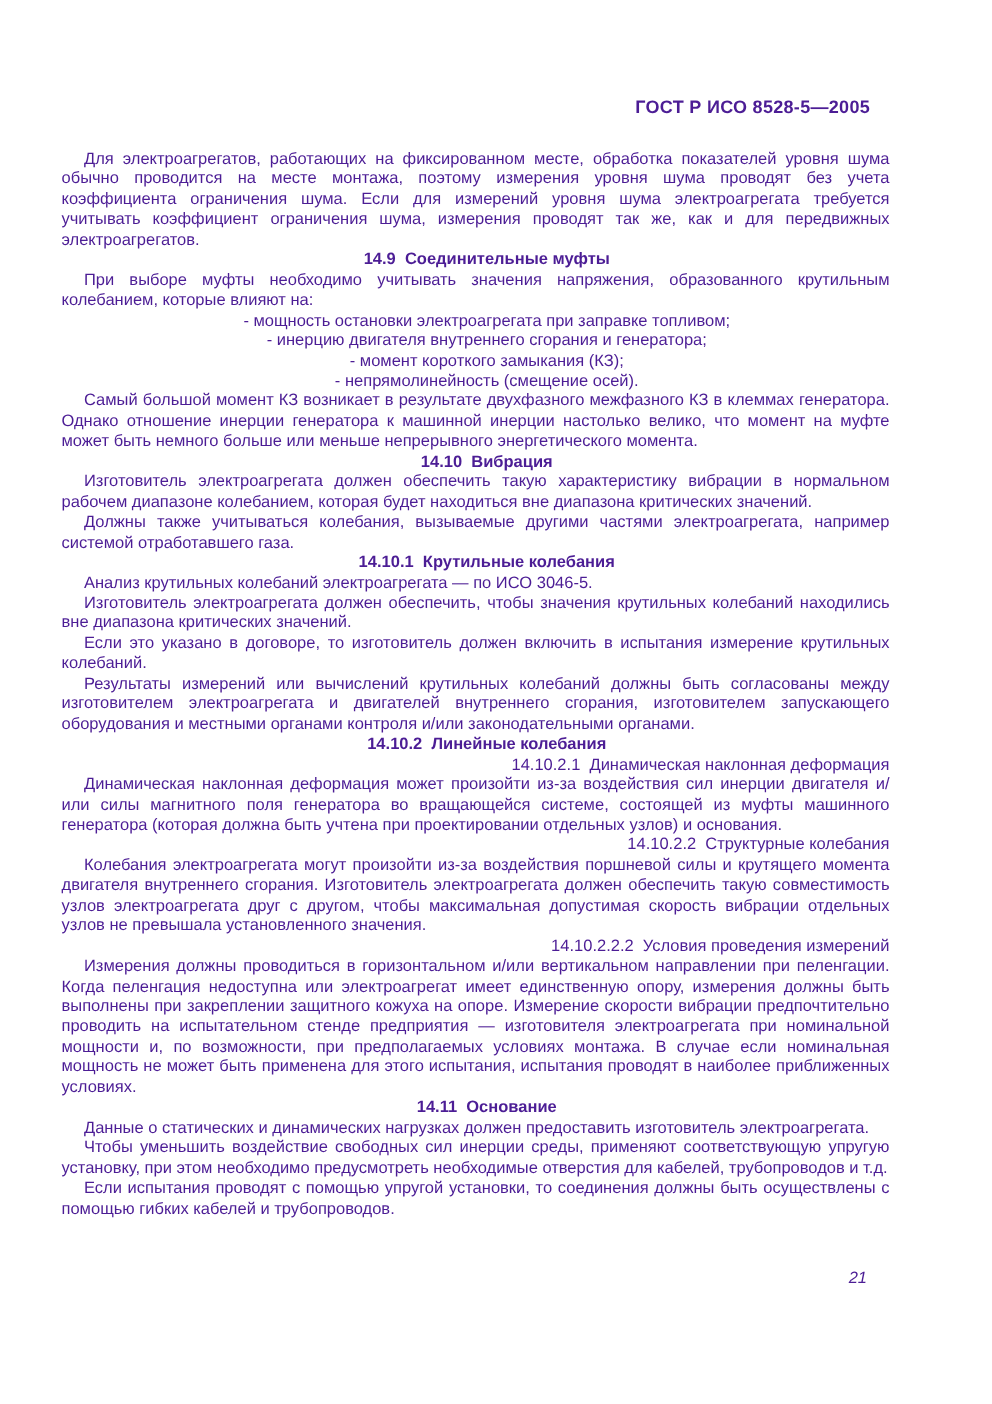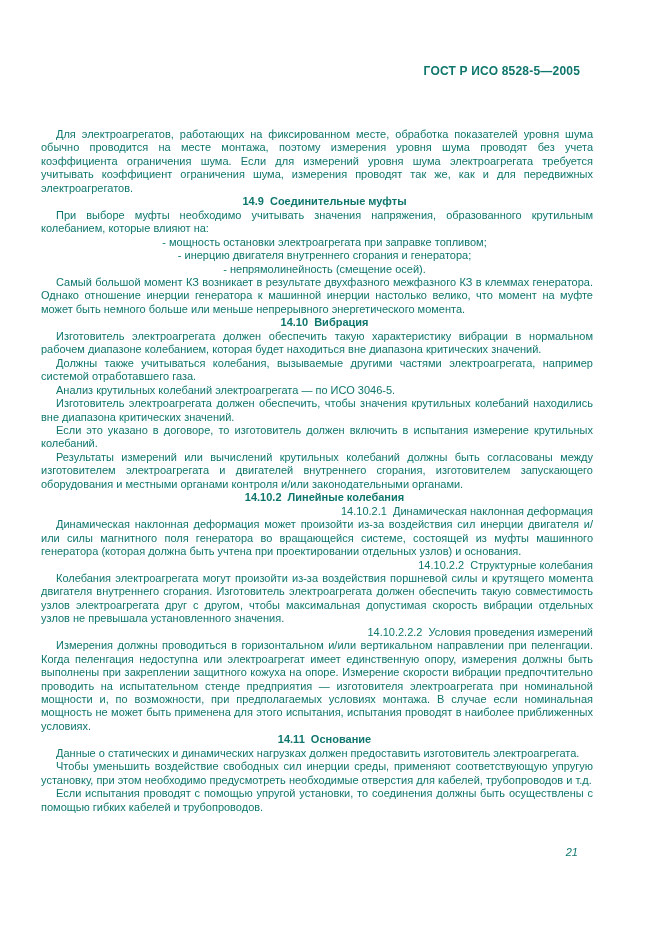--- a/index.html
+++ b/index.html
@@ -7,41 +7,40 @@
     padding: 0;
     background: #ffffff;
   }
   .page {
     position: relative;
     width: 661px;
     height: 936px;
     background: #ffffff;
     overflow: hidden;
     font-family: "Liberation Sans", "DejaVu Sans", sans-serif;
-    color: #0f766e;
+    color: #4c1d95;
   }
   .running-header {
     position: absolute;
     top: 64px;
     left: 41px;
     width: 552px;
     text-align: right;
     padding-right: 13px;
     box-sizing: border-box;
     font-size: 12px;
     font-weight: bold;
     line-height: 14px;
     letter-spacing: 0.2px;
   }
   .content {
     position: absolute;
     top: 100px;
     left: 41px;
     width: 552px;
-    margin-top: 28px;
   }
   .blk {
     margin: 0;
     padding: 0;
     font-size: 11px;
     line-height: 13.45px;
     text-indent: 15px;
     text-align: justify;
   }
   .blk.h {
@@ -73,25 +72,27 @@
 <div class="page">
 
   <div class="running-header">ГОСТ Р ИСО 8528-5—2005</div>
 
   <div class="content">
     <p class="blk">Для электроагрегатов, работающих на фиксированном месте, обработка показателей уровня шума обычно проводится на месте монтажа, поэтому измерения уровня шума проводят без учета коэффициента ограничения шума. Если для измерений уровня шума электроагрегата требуется учитывать коэффициент ограничения шума, измерения проводят так же, как и для передвижных электроагрегатов.</p>
     <p class="blk h">14.9&nbsp; Соединительные муфты</p>
     <p class="blk">При выборе муфты необходимо учитывать значения напряжения, образованного крутильным колебанием, которые влияют на:</p>
     <p class="blk li">- мощность остановки электроагрегата при заправке топливом;</p>
     <p class="blk li">- инерцию двигателя внутреннего сгорания и генератора;</p>
+    <p class="blk li">- момент короткого замыкания (КЗ);</p>
     <p class="blk li">- непрямолинейность (смещение осей).</p>
     <p class="blk">Самый большой момент КЗ возникает в результате двухфазного межфазного КЗ в клеммах генератора. Однако отношение инерции генератора к машинной инерции настолько велико, что момент на муфте может быть немного больше или меньше непрерывного энергетического момента.</p>
     <p class="blk h">14.10&nbsp; Вибрация</p>
     <p class="blk">Изготовитель электроагрегата должен обеспечить такую характеристику вибрации в нормальном рабочем диапазоне колебанием, которая будет находиться вне диапазона критических значений.</p>
     <p class="blk">Должны также учитываться колебания, вызываемые другими частями электроагрегата, например системой отработавшего газа.</p>
+    <p class="blk h">14.10.1&nbsp; Крутильные колебания</p>
     <p class="blk">Анализ крутильных колебаний электроагрегата — по ИСО 3046-5.</p>
     <p class="blk">Изготовитель электроагрегата должен обеспечить, чтобы значения крутильных колебаний находились вне диапазона критических значений.</p>
     <p class="blk">Если это указано в договоре, то изготовитель должен включить в испытания измерение крутильных колебаний.</p>
     <p class="blk">Результаты измерений или вычислений крутильных колебаний должны быть согласованы между изготовителем электроагрегата и двигателей внутреннего сгорания, изготовителем запускающего оборудования и местными органами контроля и/или законодательными органами.</p>
     <p class="blk h">14.10.2&nbsp; Линейные колебания</p>
     <p class="blk sub">14.10.2.1&nbsp; Динамическая наклонная деформация</p>
     <p class="blk">Динамическая наклонная деформация может произойти из-за воздействия сил инерции двигателя и/или силы магнитного поля генератора во вращающейся системе, состоящей из муфты машинного генератора (которая должна быть учтена при проектировании отдельных узлов) и основания.</p>
     <p class="blk sub">14.10.2.2&nbsp; Структурные колебания</p>
     <p class="blk">Колебания электроагрегата могут произойти из-за воздействия поршневой силы и крутящего момента двигателя внутреннего сгорания. Изготовитель электроагрегата должен обеспечить такую совместимость узлов электроагрегата друг с другом, чтобы максимальная допустимая скорость вибрации отдельных узлов не превышала установленного значения.</p>
     <p class="blk sub">14.10.2.2.2&nbsp; Условия проведения измерений</p>

